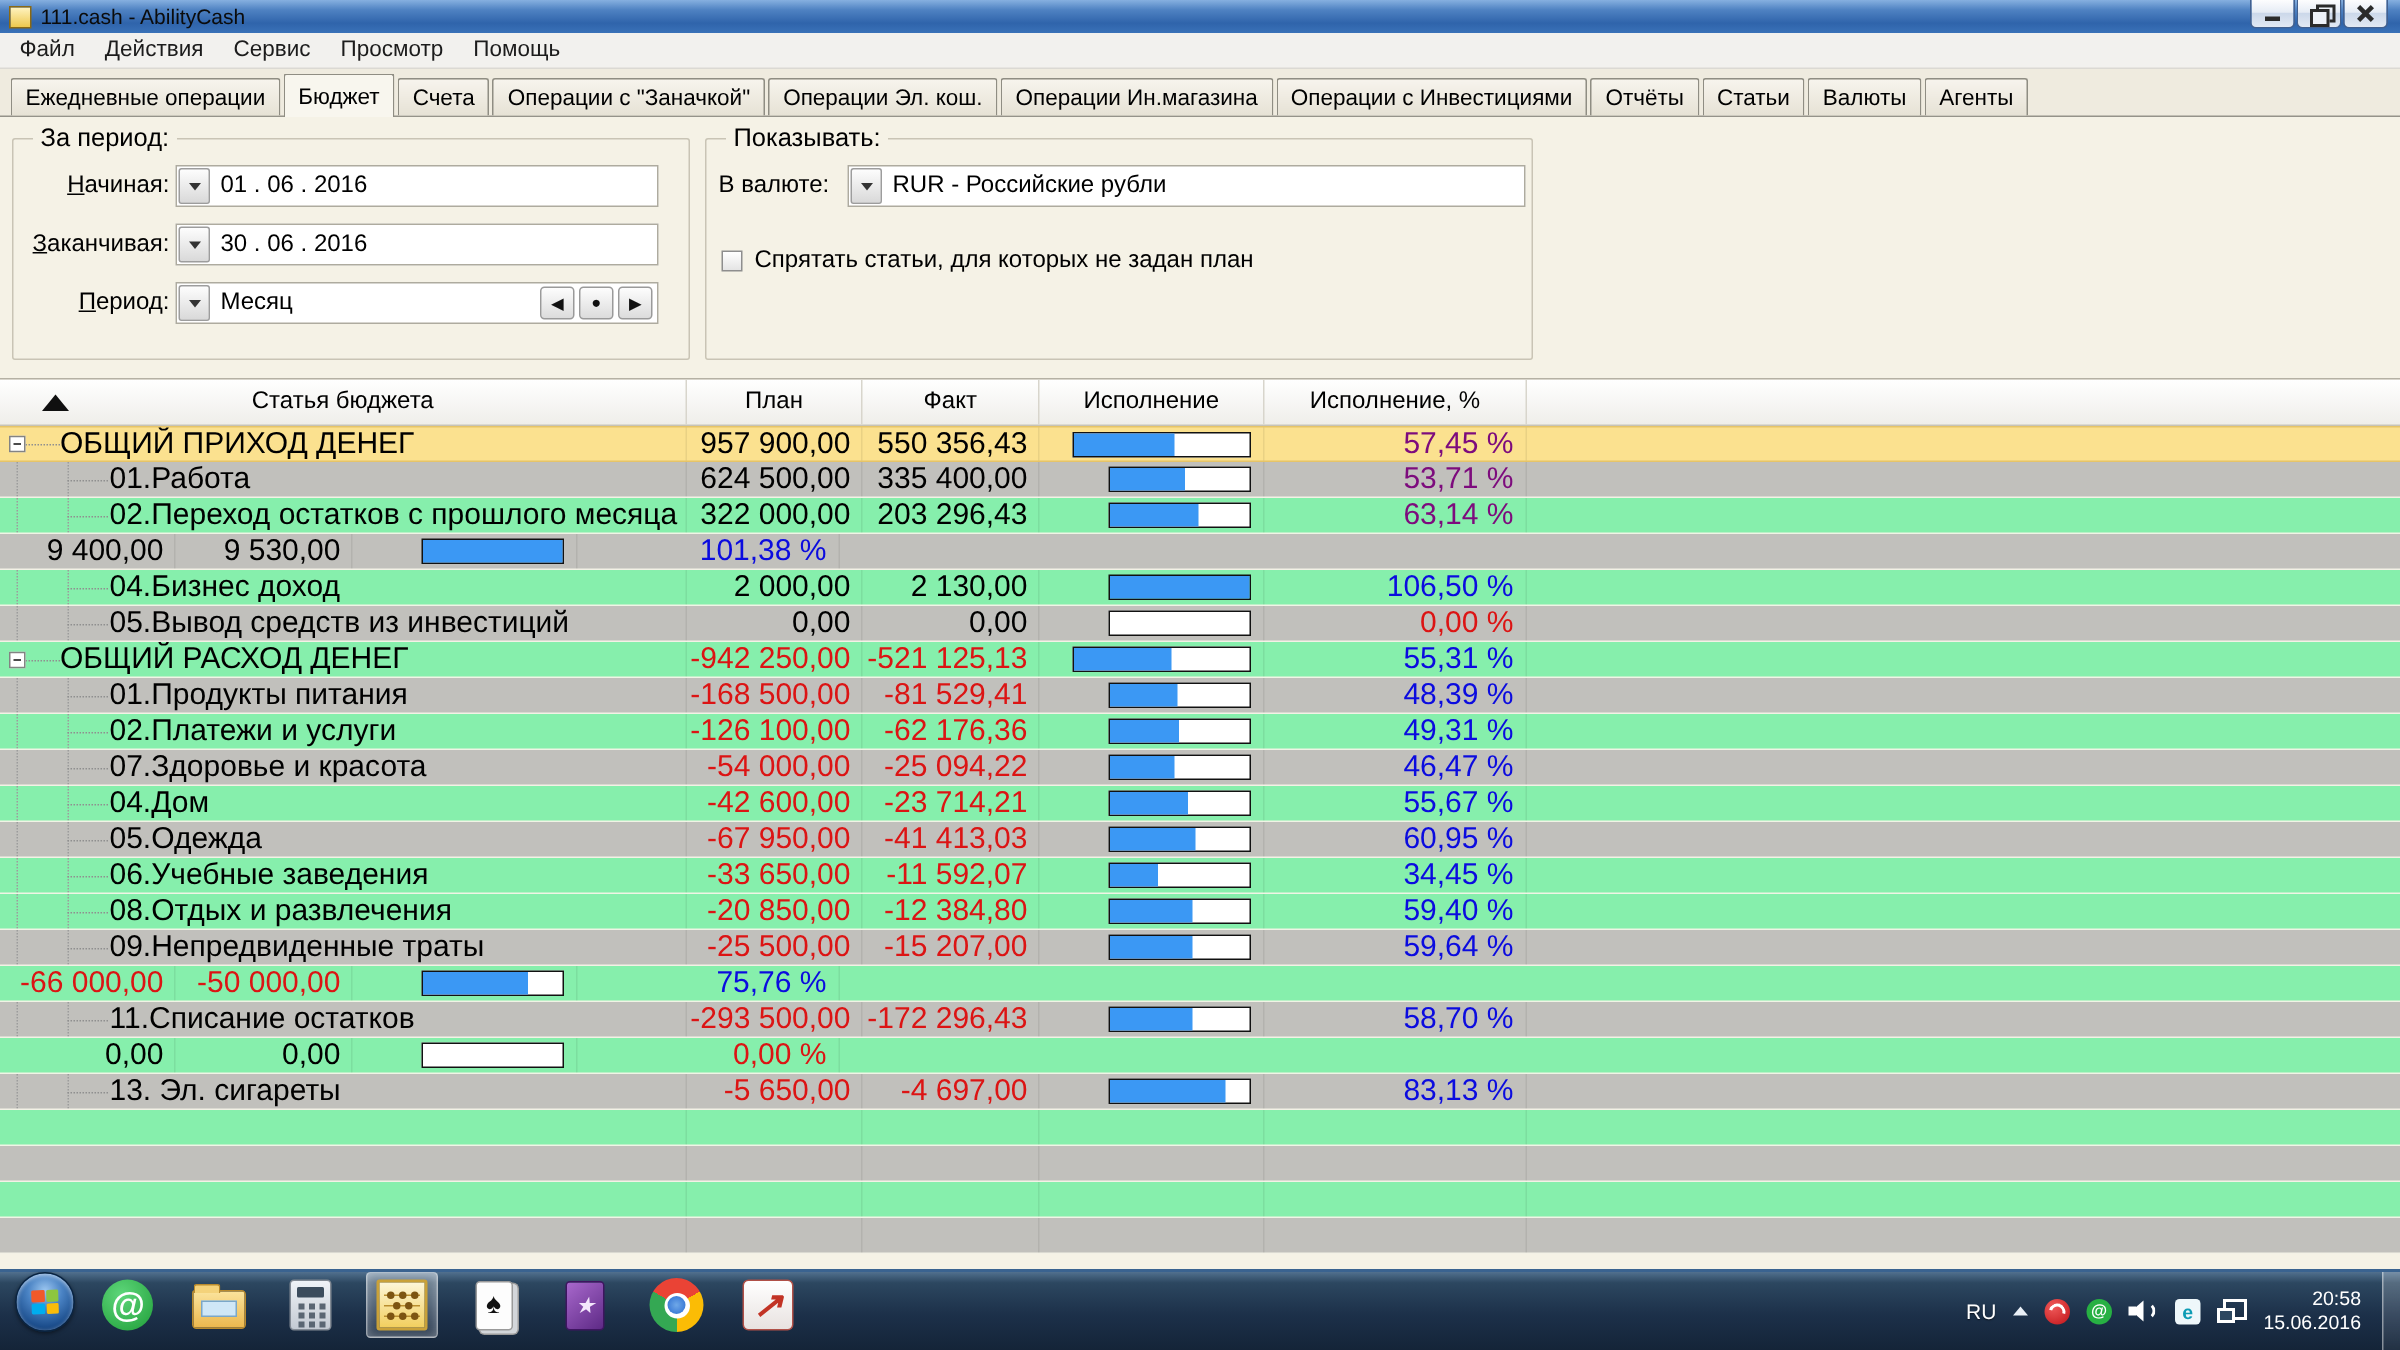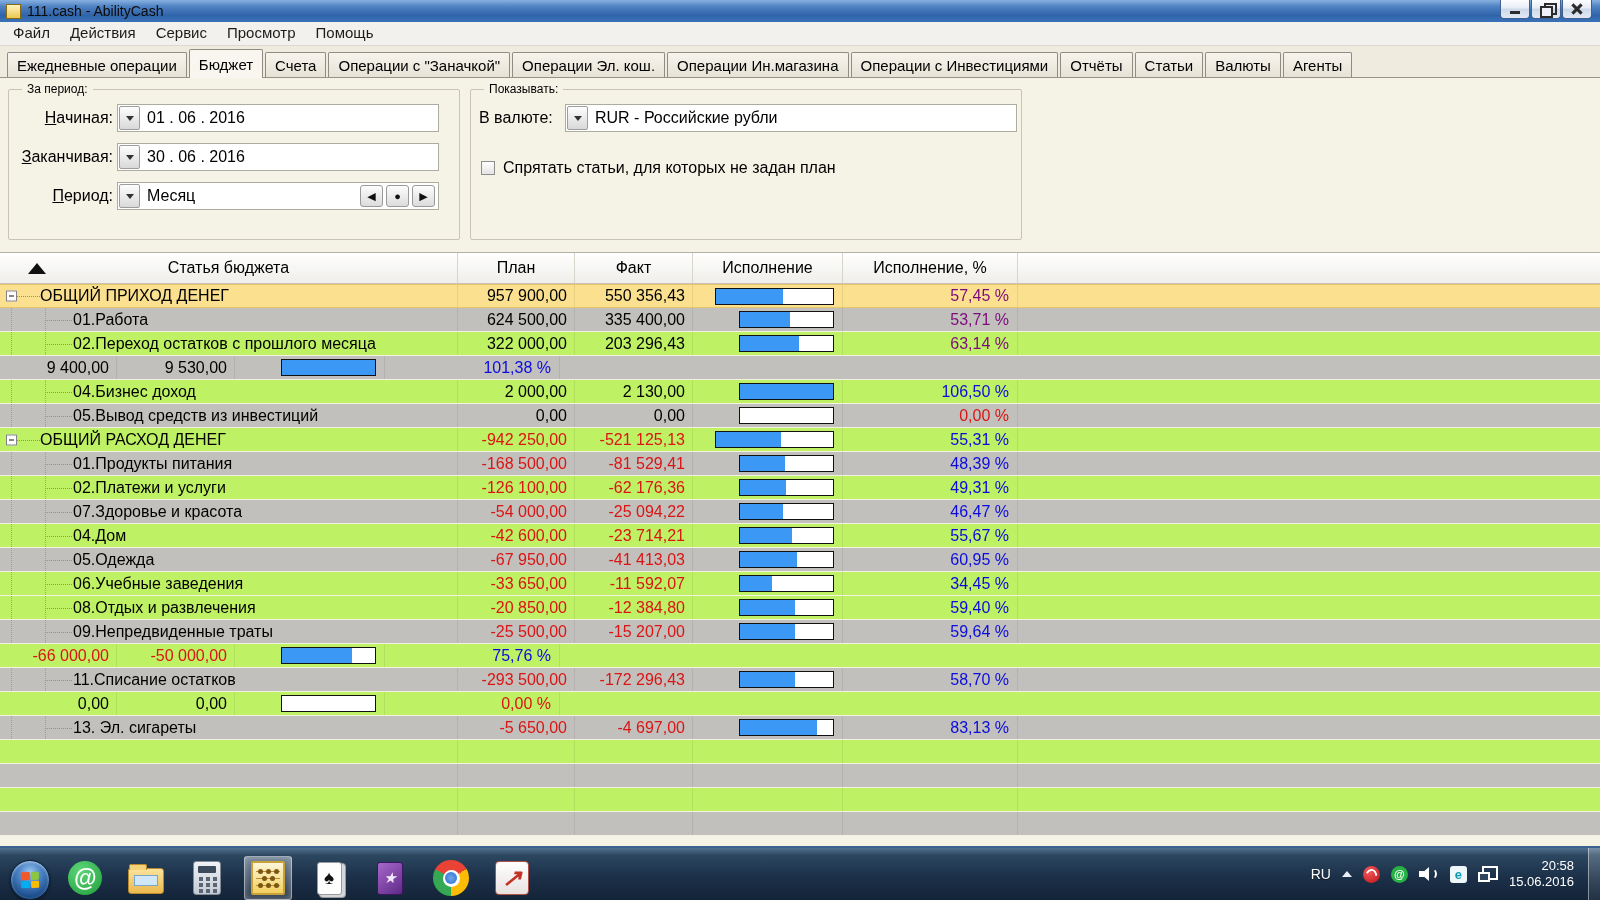--- a/index.html
+++ b/index.html
@@ -24,21 +24,21 @@
   .menu-item { font-size:15px; color:#1c1c1c; padding:2px 10px; }
 
   .tabbar { height:32px; background:#efebdf; border-bottom:1px solid #95938a; display:flex; align-items:flex-end; padding-left:7px; gap:2px; }
   .tab { height:25px; display:flex; align-items:center; padding:0 9px; font-size:15px; color:#000;
          background:linear-gradient(#f7f4ed,#e6e2d5); border:1px solid #8f8d83; border-bottom:none; border-radius:2px 2px 0 0; white-space:nowrap; }
   .tab.active { height:29px; background:#f8f6ee; margin-bottom:-1px; z-index:2; }
 
   
   .controls { position:relative; height:174px; background:#f5f2e6; }
   fieldset.group { position:absolute; border:1px solid #c9c4b5; border-radius:2px; background:#f5f2e6; }
-  fieldset.group legend { margin-left:13px; padding:0 5px; font-size:12px; color:#000; }
+  fieldset.group legend { margin-left:13px; padding:0 5px; font-size:17px; color:#000; }
   #period-group { left:8px; top:4px; width:452px; height:158px; padding-top:8px; }
   #show-group   { left:470px; top:4px; width:552px; height:158px; padding-top:8px; }
   .p-row { display:flex; align-items:center; margin-bottom:11px; }
   .p-label { width:104px; text-align:right; margin-right:4px; font-size:16px; color:#000; }
   .field-box { border:1px solid #aeab9f; background:#fff; display:flex; align-items:center; height:28px; width:322px; }
   .combo-btn { width:21px; height:24px; margin:1px; background:linear-gradient(#fdfdfd,#d9d9d9); border:1px solid #9d9d9d; border-radius:2px; display:flex; align-items:center; justify-content:center; flex:none; }
   .combo-btn i { width:0; height:0; border-left:4px solid transparent; border-right:4px solid transparent; border-top:5px solid #333; }
   .field-value { padding-left:6px; font-size:16px; color:#000; white-space:nowrap; }
   .nav-buttons { margin-left:auto; display:flex; gap:3px; padding-right:3px; }
   .nav-btn { width:23px; height:22px; border:1px solid #9a9a9a; border-radius:3px; background:linear-gradient(#fdfdfd,#dcdcdc); display:flex; align-items:center; justify-content:center; font-size:11px; color:#111; }
@@ -50,23 +50,23 @@
   .check-label { font-size:16px; color:#000; }
 
   
   .thead { display:flex; height:32px; background:linear-gradient(#ffffff,#efeeea); border-top:1px solid #b5b1a4; border-bottom:1px solid #c6c3b8; font-size:16px; color:#000; }
   .th { display:flex; align-items:center; justify-content:center; border-right:1px solid #d8d5cc; position:relative; }
   .w-name { width:458px; } .w-plan { width:117px; } .w-fact { width:118px; } .w-bar { width:150px; } .w-pct { width:175px; }
   .w-fill { flex:1; border-right:none; }
   .sort-triangle { position:absolute; left:28px; width:0; height:0; border-left:9px solid transparent; border-right:9px solid transparent; border-bottom:11px solid #101010; }
 
   .tbody { background:#f5f2e6; height:560px; overflow:hidden; }
-  .row { display:flex; height:24px; font-size:16px; color:#000; border-bottom:1px solid rgba(246,243,232,0.95); }
+  .row { display:flex; height:24px; font-size:20px; color:#000; border-bottom:1px solid rgba(246,243,232,0.95); }
   .row.gray  { background:#c1c0bc; }
-  .row.cream { background:#bef264;justify-content:center; }
+  .row.cream { background:#86efac;justify-content:center; }
   .row.sel   { background:#fbe18f; border-top:1px solid #e6c468; border-bottom:1px solid #e6c468; }
   .cell { height:100%; display:flex; align-items:center; border-right:1px solid rgba(0,0,0,0.07); }
   .c-name { width:458px; position:relative; overflow:hidden; }
   .c-plan { width:117px; justify-content:flex-end; padding-right:7px; }
   .c-fact { width:118px; justify-content:flex-end; padding-right:7px; }
   .c-bar  { width:150px; }
   .c-pct  { width:175px; justify-content:flex-end; padding-right:8px; }
   .c-fillr{ flex:1; border-right:none; }
   .val-red { color:#dc1414; }
   .pct-purple { color:#7d0b7d; } .pct-blue { color:#0b0bdf; } .pct-red { color:#dc1414; }
@@ -76,21 +76,21 @@
   .expander.plus::after { content:""; position:absolute; top:2px; bottom:2px; left:4px; width:1px; background:#111; }
   .hconn { position:absolute; top:50%; height:0; border-top:1px dotted #8f8f8f; }
   .vdot { position:absolute; top:0; bottom:0; width:0; border-left:1px dotted #9c9c9c; }
   .barbox { height:17px; background:#fff; border:1px solid #111; display:block; }
   .lvl0 .barbox { margin-left:22px; width:119px; }
   .lvl1 .barbox { margin-left:46px; width:95px; }
   .barfill { display:block; height:100%; }
 
   
   .taskbar { height:52px; background:linear-gradient(180deg,#4c6管 0,#000); background:linear-gradient(180deg,#50priorit); }
-  .taskbar { height:52px; background:linear-gradient(180deg,#51708e 0%,#2c4760 14%,#1c3049 55%,#142438 100%); display:flex; align-items:flex-end; gap:11px; padding-left:10px; position:relative; }
+  .taskbar { height:52px; background:linear-gradient(180deg,#51708e 0%,#2c4760 14%,#1c3049 55%,#142438 100%); display:flex; align-items:flex-start; gap:11px; padding-left:10px; position:relative; }
   .start-orb { width:40px; height:40px; border-radius:50%; flex:none;
     background:radial-gradient(circle at 50% 30%,#9cc6f0 0%,#4a83c4 35%,#1d4f8e 72%,#0d2f5e 100%);
     border:1px solid #0a233f; box-shadow:inset 0 1px 3px rgba(255,255,255,.65), 0 1px 3px rgba(0,0,0,.5);
     display:flex; align-items:center; justify-content:center; }
   .win-flag { width:18px; height:16px; display:grid; grid-template-columns:1fr 1fr; grid-template-rows:1fr 1fr; gap:1px; transform:rotate(-2deg); }
   .win-flag i { border-radius:1px; }
   .fq1{background:#f1592a;} .fq2{background:#8dc63f;} .fq3{background:#00adef;} .fq4{background:#fbbc09;}
   .tb-btn { width:48px; height:44px; display:flex; align-items:center; justify-content:center; border-radius:3px; flex:none; }
   .tb-btn.active { background:linear-gradient(rgba(255,255,255,.34),rgba(255,255,255,.10)); border:1px solid rgba(255,255,255,.5); box-shadow:inset 0 0 7px rgba(255,255,255,.35); }
   .tbi { position:relative; display:block; }

